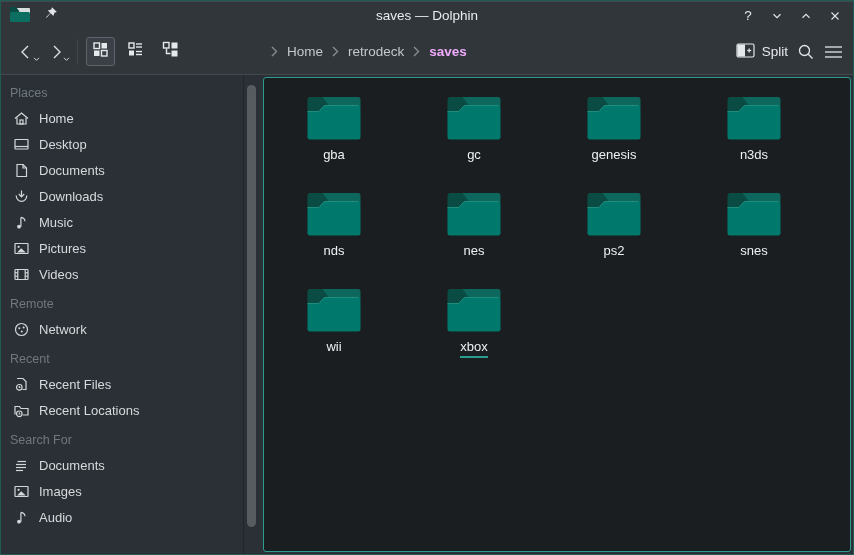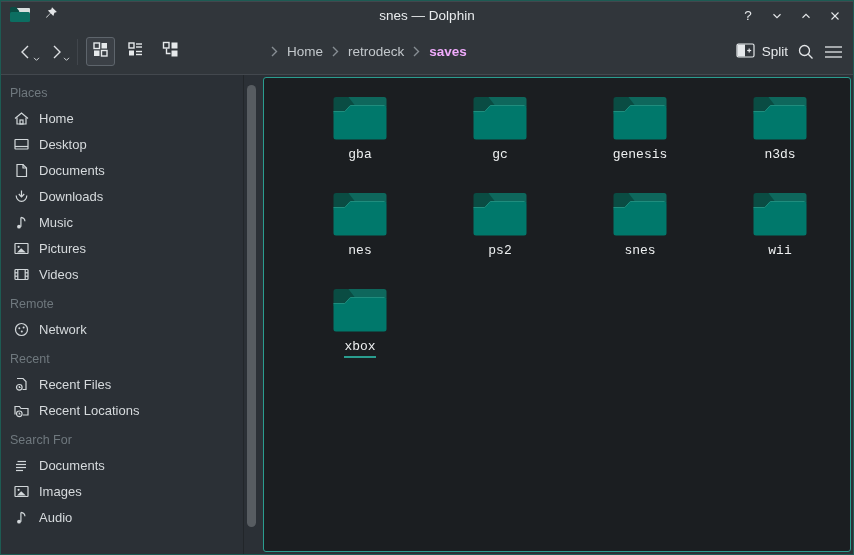--- a/index.html
+++ b/index.html
@@ -47,21 +47,21 @@
   .side-item { height:26px; display:flex; align-items:center; gap:9px; padding-left:4px; color:#d6dadd; font-size:13px; }
   .side-icon { width:17px; height:17px; display:flex; align-items:center; justify-content:center; }
   .side-icon svg { stroke:#d2d7da; stroke-width:1.2; fill:none; display:block; }
   .side-icon svg .sfill { fill:#d2d7da; stroke:none; }
   .scroll-rail { width:22px; flex:0 0 22px; position:relative; }
   .scroll-track { position:absolute; left:2px; top:0; bottom:0; width:1px; background:#22262a; }
   .scroll-thumb { position:absolute; left:6px; top:10px; width:9px; height:442px; border-radius:5px; background:#575c61; }
 
   .main-view { flex:1; margin:2px 2px 2px 0; background:var(--view-bg,#1b1e21);
     border:1px solid var(--accent,#2a9d8f); border-radius:3px; overflow:hidden; }
-  .folder-grid { padding:16px 0 0 26px; display:grid; grid-template-columns:repeat(4,140px); grid-auto-rows:96px;font-family:Liberation Mono, monospace; }
+  .folder-grid { padding:16px 0 0 0; display:grid; grid-template-columns:repeat(4,140px); grid-auto-rows:96px; }
   .folder-item { display:flex; flex-direction:column; align-items:center; }
   .folder-icon { width:56px; height:48px; }
   .folder-label { margin-top:5px; font-size:13px; color:#eef0f1; line-height:16px; }
   .folder-item.hovered .folder-label { border-bottom:2px solid var(--accent,#2a9d8f); padding-bottom:1px; margin-bottom:-3px; }
   .f-tab { fill:var(--folder-tab,#0a4c43); }
   .f-back { fill:var(--folder-back,#0e675c); }
   .f-front { fill:var(--folder-front,#00786b); }
   .f-edge { stroke:#1f8d7e; stroke-width:1; fill:none; }
 </style>
 </head>
@@ -77,21 +77,21 @@
           <path d="M1 10 V3.5 A1.5 1.5 0 0 1 2.5 2 H7 l3.2 4 V10 z" fill="#0a4c43"></path>
           <rect x="1" y="7" width="20" height="10" rx="1.5" fill="#0c6e61"></rect>
         </svg>
       </span>
       <span>
         <svg width="15" height="15" viewBox="0 0 16 16">
           <path d="M9.6 1.2 L14.8 6.4 L12.2 7.1 L11 10.6 L8.2 7.8 L3.8 12.6 L3.2 12 L7.8 7.4 L5.2 4.8 L8.8 3.6 Z" fill="#e2e5e7"></path>
         </svg>
       </span>
     </div>
-    <div class="tb-title">snes — Dolphin</div>
+    <div class="tb-title">saves — Dolphin</div>
     <div class="tb-controls">
       <span class="tb-btn">?</span>
       <span class="tb-btn">
         <svg width="14" height="14" viewBox="0 0 16 16">
             <polyline points="4,6 8,10 12,6"></polyline>
           </svg>
       </span>
       <span class="tb-btn">
         <svg width="14" height="14" viewBox="0 0 16 16">
             <polyline points="4,10 8,6 12,10"></polyline>
@@ -420,20 +420,31 @@
   </div>
           <div class="folder-item">
     <span class="folder-icon">
       <svg width="56" height="48" viewBox="0 0 56 48">
         <path class="f-back" d="M16 3 H52 a2.5 2.5 0 0 1 2.5 2.5 V13 H22 z"></path>
         <path class="f-tab" d="M1.5 20 V5.5 A2.5 2.5 0 0 1 4 3 h11.3 a2.3 2.3 0 0 1 1.9 1 l6.3 8.2 V20 z"></path>
         <path class="f-front" d="M1.5 17.5 H12.8 l5.5-6 H52 a2.5 2.5 0 0 1 2.5 2.5 V43 a2.5 2.5 0 0 1 -2.5 2.5 H4 A2.5 2.5 0 0 1 1.5 43 z"></path>
         <path class="f-edge" d="M1.5 17.5 H12.8 l5.5-6 H52.5"></path>
       </svg>
     </span>
+    <span class="folder-label">nds</span>
+  </div>
+          <div class="folder-item">
+    <span class="folder-icon">
+      <svg width="56" height="48" viewBox="0 0 56 48">
+        <path class="f-back" d="M16 3 H52 a2.5 2.5 0 0 1 2.5 2.5 V13 H22 z"></path>
+        <path class="f-tab" d="M1.5 20 V5.5 A2.5 2.5 0 0 1 4 3 h11.3 a2.3 2.3 0 0 1 1.9 1 l6.3 8.2 V20 z"></path>
+        <path class="f-front" d="M1.5 17.5 H12.8 l5.5-6 H52 a2.5 2.5 0 0 1 2.5 2.5 V43 a2.5 2.5 0 0 1 -2.5 2.5 H4 A2.5 2.5 0 0 1 1.5 43 z"></path>
+        <path class="f-edge" d="M1.5 17.5 H12.8 l5.5-6 H52.5"></path>
+      </svg>
+    </span>
     <span class="folder-label">nes</span>
   </div>
           <div class="folder-item">
     <span class="folder-icon">
       <svg width="56" height="48" viewBox="0 0 56 48">
         <path class="f-back" d="M16 3 H52 a2.5 2.5 0 0 1 2.5 2.5 V13 H22 z"></path>
         <path class="f-tab" d="M1.5 20 V5.5 A2.5 2.5 0 0 1 4 3 h11.3 a2.3 2.3 0 0 1 1.9 1 l6.3 8.2 V20 z"></path>
         <path class="f-front" d="M1.5 17.5 H12.8 l5.5-6 H52 a2.5 2.5 0 0 1 2.5 2.5 V43 a2.5 2.5 0 0 1 -2.5 2.5 H4 A2.5 2.5 0 0 1 1.5 43 z"></path>
         <path class="f-edge" d="M1.5 17.5 H12.8 l5.5-6 H52.5"></path>
       </svg>

